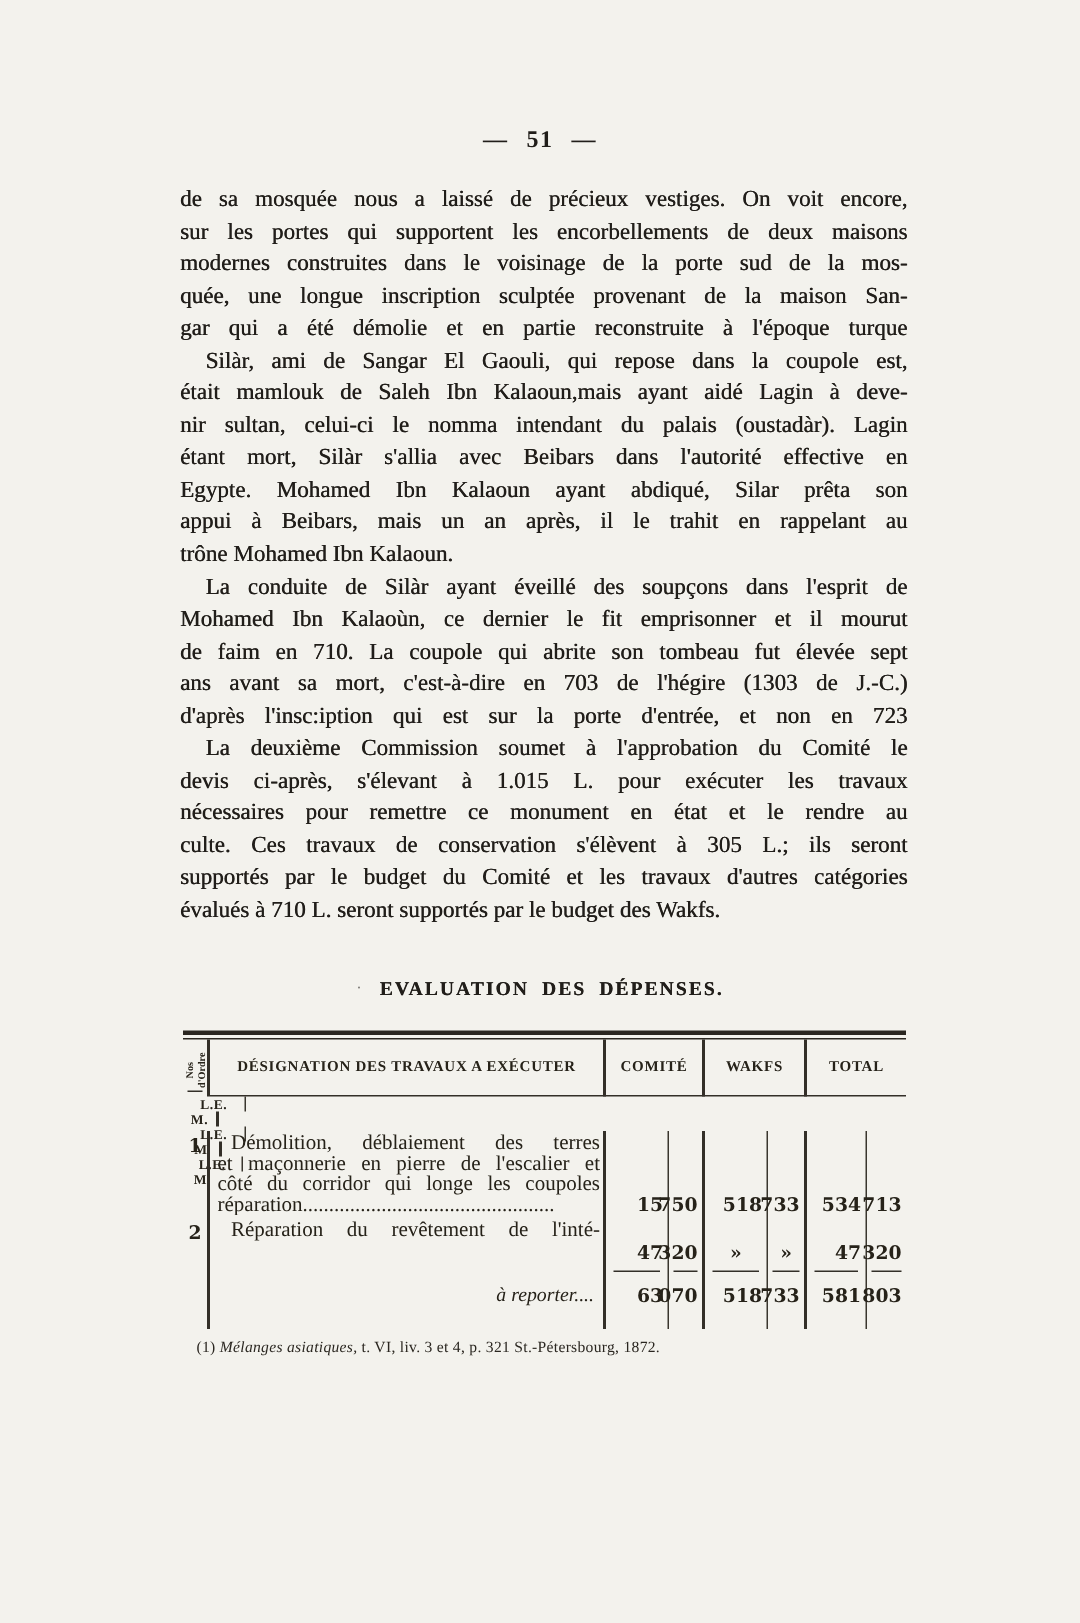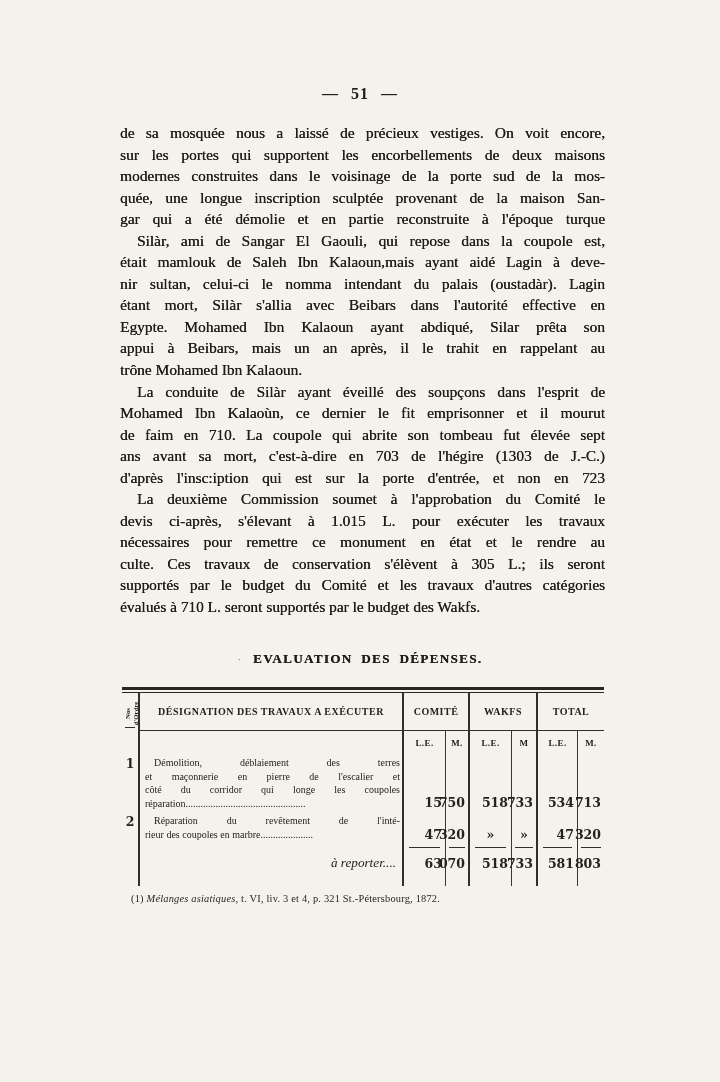--- a/index.html
+++ b/index.html
@@ -43,29 +43,29 @@
   .hrow1{height:38px;}
   .hrow1 .hdr{display:flex;align-items:center;justify-content:center;
               font-size:10px;font-weight:bold;letter-spacing:0.5px;
               border-bottom:1.5px solid #332f28;text-align:center;padding:0 3px;}
   .hdr-no{border-bottom:none;}
   .no-rot{position:absolute;top:13px;left:-10px;width:38px;transform:rotate(-90deg);
           font-size:6.8px;line-height:7.5px;font-weight:bold;text-align:center;}
   .no-rot span{display:block;}
   .no-dash{position:absolute;bottom:3px;left:3px;width:10px;border-top:1.5px solid #332f28;}
 
-  .hrow2{height:23px;}
+  .hrow2{height:23px;flex-direction:column;}
   .sub{display:flex;align-items:center;justify-content:center;
        font-size:9px;font-weight:bold;letter-spacing:0.4px;}
 
   .row1{height:58px;}
   .row2{height:32px;}
   .rno{display:flex;justify-content:center;align-items:flex-start;
        font-weight:bold;font-size:12.5px;padding-top:2px;font-family:"DejaVu Serif",serif;}
-  .dlines{padding:2px 2px 0 5px;font-size:10px;line-height:13.6px;}
+  .dlines{padding:2px 2px 0 5px;font-size:14px;line-height:13.6px;}
   .tj{text-align:justify;text-align-last:justify;}
   .tl{text-align:left;white-space:nowrap;overflow:hidden;}
   .ind1{text-indent:9px;}
   .num{display:flex;align-items:flex-end;justify-content:flex-end;
        padding:0 3px 2px 0;font-weight:bold;font-size:12.5px;
        font-family:"DejaVu Serif",serif;}
   .num.center{justify-content:center;padding-right:0;font-weight:bold;}
 
   .sumrow{height:8px;}
   .dash{margin:3px auto 0;width:76%;border-top:1.3px solid #332f28;}
@@ -162,21 +162,20 @@
       <div class="cell col-c num">518</div>
       <div class="cell col-d num">733</div>
       <div class="cell col-e num">534</div>
       <div class="cell col-f num">713</div>
     </div>
 
     <div class="frow row2">
       <div class="cell col-no rno">2</div>
       <div class="cell col-desig dlines">
         <div class="tj ind1">Réparation du revêtement de l'inté-</div>
-        <div class="tl">rieur des coupoles en marbre.....................</div>
       </div>
       <div class="cell col-a num">47</div>
       <div class="cell col-b num">320</div>
       <div class="cell col-c num center">»</div>
       <div class="cell col-d num center">»</div>
       <div class="cell col-e num">47</div>
       <div class="cell col-f num">320</div>
     </div>
 
     <div class="frow sumrow">

